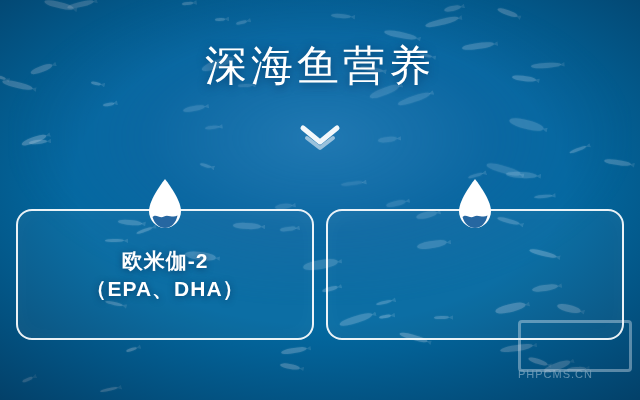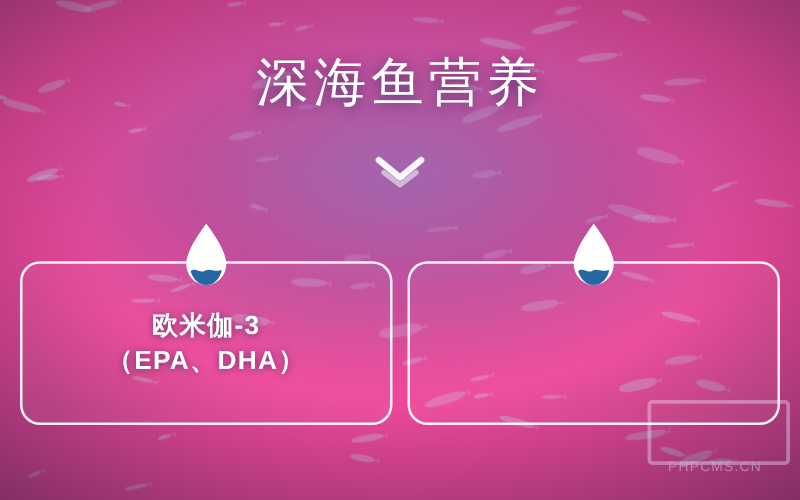--- a/index.html
+++ b/index.html
@@ -16,21 +16,21 @@
     position: relative;
     width: 640px;
     height: 400px;
     overflow: hidden;
     background:
       radial-gradient(ellipse 70% 55% at 50% 30%, rgba(30,96,150,0.85) 0%, rgba(16,60,105,0.6) 45%, rgba(8,34,72,0.0) 75%),
       linear-gradient(170deg, #0d3f74 0%, #0b3straight 0%, #0a3767 25%, #0a2f5c 50%, #0b2a52 72%, #0a2246 100%);
   }
   
   #stage {
-    background-color: #ec4899;
+    background-color: #0369a1;
   }
   .bg-layer {
     position: absolute;
     inset: 0;
     pointer-events: none;
   }
   .glow {
     position: absolute;
     left: 50%;
     top: 18%;
@@ -168,21 +168,21 @@
     font-size: 30px;
     font-weight: 700;
     letter-spacing: 1px;
     font-family: "Liberation Sans", sans-serif;
   }
   .wm-caption {
     position: absolute;
     left: 0;
     top: 48px;
     width: 108px;
-    text-align: center;
+    text-align: left;
     color: rgba(235,242,250,0.8);
     font-size: 11px;
     letter-spacing: 1px;
   }
 </style>
 </head>
 <body>
 
 <div id="stage">
 
@@ -272,21 +272,21 @@
 
   <div class="cards">
 
     <div class="card">
       <div class="drop">
         <svg width="44" height="56" viewBox="0 0 44 56" aria-hidden="true">
           <path d="M22 2 C22 2 6 22 6 34 C6 43.4 13.2 51 22 51 C30.8 51 38 43.4 38 34 C38 22 22 2 22 2 Z" fill="#ffffff"></path>
           <path d="M9.5 40 C13 36.5 17 42 21 39.5 C25 37 29.5 41.5 34.5 38.5 C33.2 45.6 28.2 51 22 51 C16.3 51 11.6 46.9 9.5 40 Z" fill="#1a5f9c" opacity="0.95"></path>
         </svg>
       </div>
-      <div class="card-text">欧米伽-3
+      <div class="card-text">欧米伽-2
 （EPA、DHA）</div>
     </div>
 
     <div class="card secondary">
       <div class="drop">
         <svg width="44" height="56" viewBox="0 0 44 56" aria-hidden="true">
           <path d="M22 2 C22 2 6 22 6 34 C6 43.4 13.2 51 22 51 C30.8 51 38 43.4 38 34 C38 22 22 2 22 2 Z" fill="#ffffff"></path>
           <path d="M9.5 40 C13 36.5 17 42 21 39.5 C25 37 29.5 41.5 34.5 38.5 C33.2 45.6 28.2 51 22 51 C16.3 51 11.6 46.9 9.5 40 Z" fill="#1a5f9c" opacity="0.95"></path>
         </svg>
       </div>

